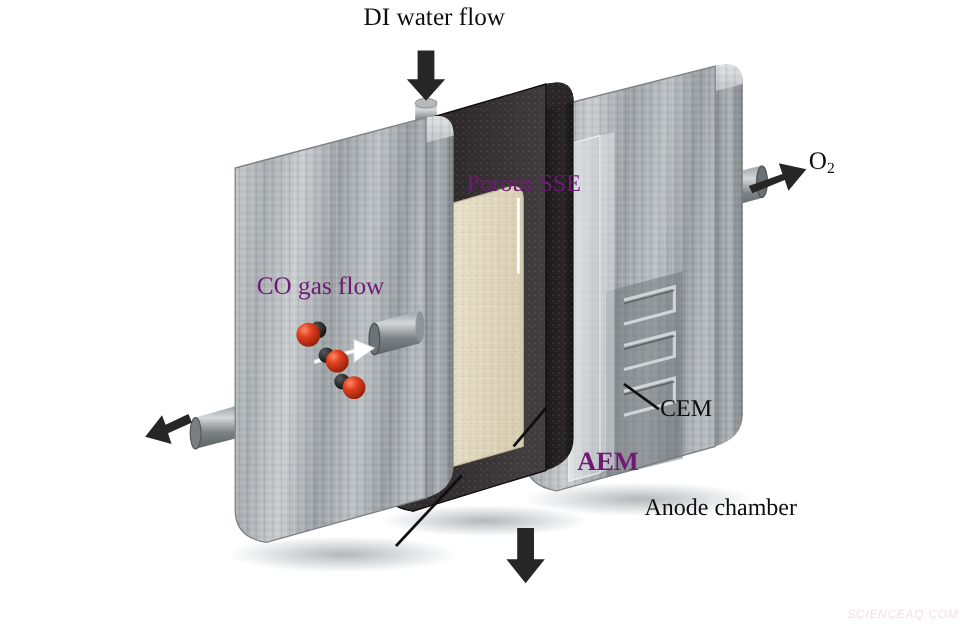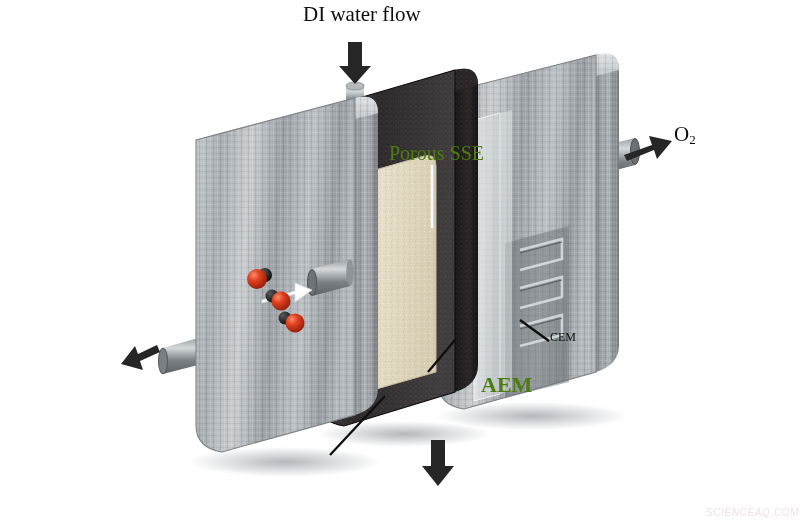--- a/index.html
+++ b/index.html
@@ -6,28 +6,28 @@
   body{
     width:800px;height:530px;background:#ffffff;overflow:hidden;
     font-family:"Liberation Serif","DejaVu Serif",serif;
     position:relative;
   }
   #stage{position:absolute;left:0;top:0;width:800px;height:398px;}
   svg#fig{position:absolute;left:0;top:0;width:800px;height:530px;}
 
   .lbl{position:absolute;white-space:nowrap;font-family:"Liberation Serif","DejaVu Serif",serif;}
   .lbl-dark{color:#0d0d0d;}
-  .lbl-light{color:#4d7c0f;}
+  .lbl-light{color:#701a75;}
 
   #t-di{left:303px;top:2px;font-size:21px;}
   #t-o2{left:655px;top:122px;font-size:21px;margin-left:19px;}
   #t-o2 sub{font-size:13px;vertical-align:-3px;}
   #t-sse{left:389px;top:142px;font-size:20px;}
   #t-co{left:214px;top:226px;font-size:21px;}
-  #t-cem{left:550px;top:330px;font-size:12px;}
+  #t-cem{left:550px;top:330px;font-size:20px;}
   #t-aem{left:481px;top:372px;font-size:22px;font-weight:bold;}
   #t-anode{left:537px;top:412px;font-size:20px;}
   #t-cat{left:252px;top:462px;font-size:20px;}
   #t-acid{left:288px;top:498px;font-size:21px;}
 
   #watermark{
     position:absolute;left:706px;top:507px;
     font-family:"Liberation Sans","DejaVu Sans",sans-serif;
     font-size:10px;letter-spacing:.6px;color:#f3dfe2;font-style:italic;
   }
@@ -292,23 +292,25 @@
   <line x1="520" y1="320" x2="549" y2="341" stroke="#0f0f0f" stroke-width="2.3"></line>
   <line x1="330" y1="455" x2="385" y2="396" stroke="#0f0f0f" stroke-width="2.3"></line>
 </svg>
 
 <div class="lbl lbl-dark" id="t-di">DI water flow</div>
 
 <div class="lbl lbl-dark" id="t-o2"><span>O</span><sub>2</sub></div>
 
 <div class="lbl lbl-light" id="t-sse">Porous SSE</div>
 
+<div class="lbl lbl-light" id="t-co">CO gas flow</div>
 
 <div class="lbl lbl-dark" id="t-cem">CEM</div>
 
 <div class="lbl lbl-light" id="t-aem">AEM</div>
 
+<div class="lbl lbl-dark" id="t-anode">Anode chamber</div>
 
 
 
 <div id="watermark">SCIENCEAQ.COM</div>
 
 </div>
 
 </body></html>

